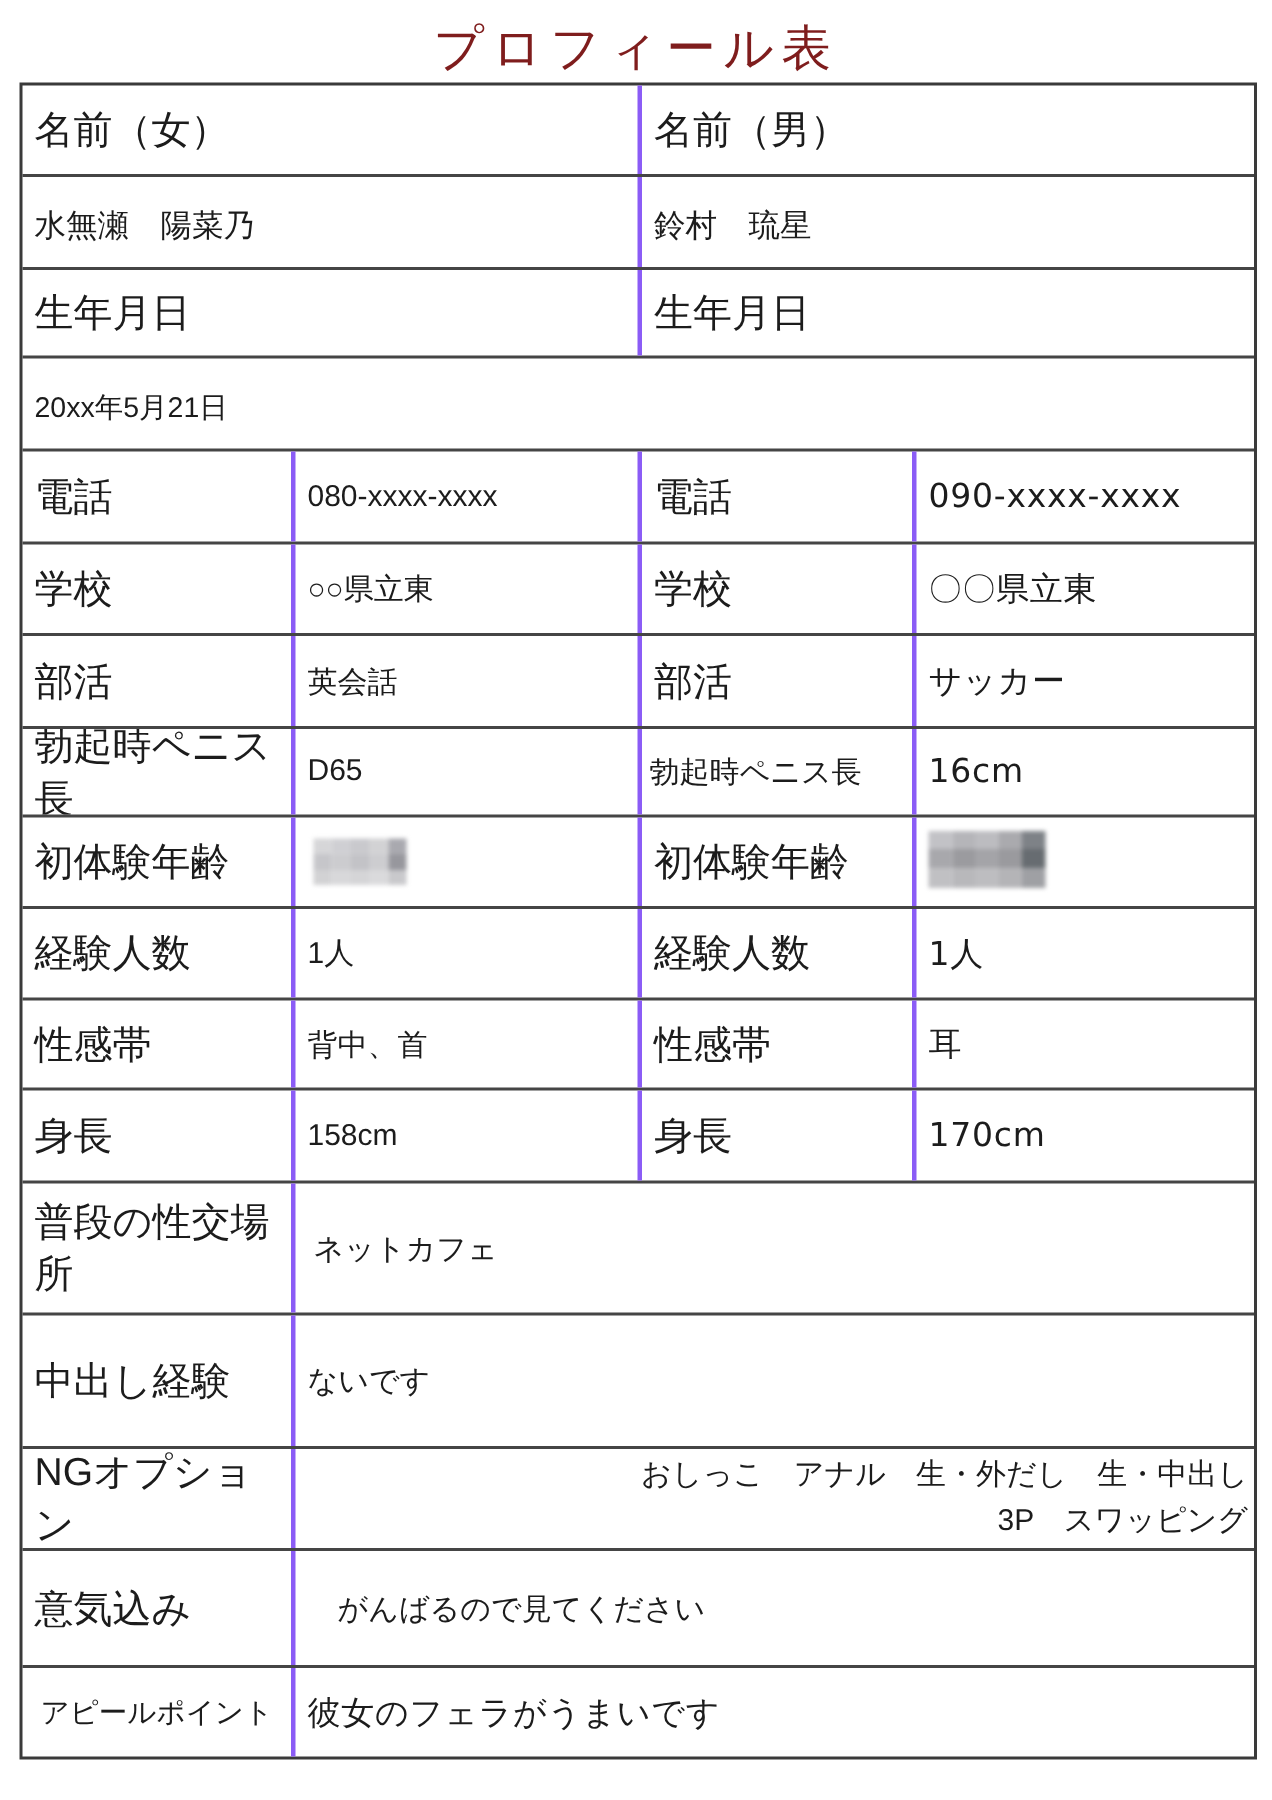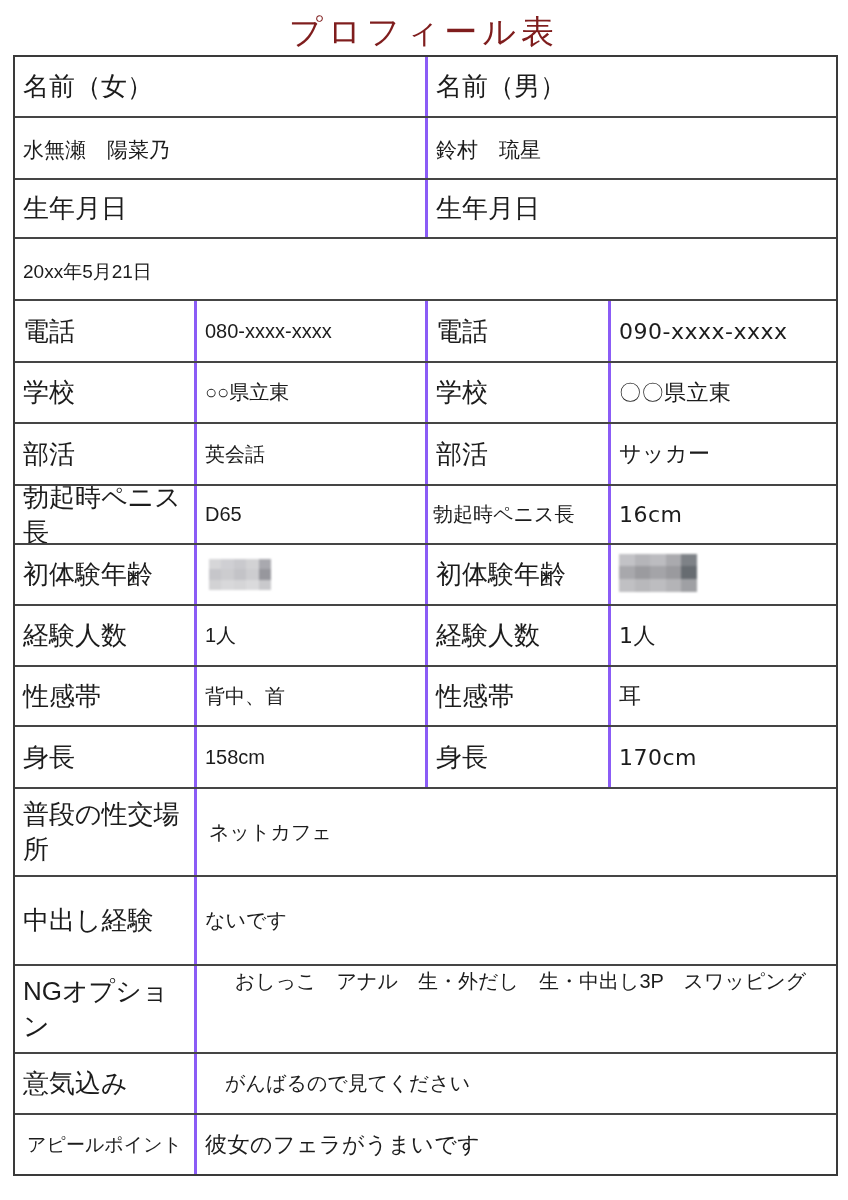--- a/index.html
+++ b/index.html
@@ -53,22 +53,22 @@
   .c2 { width: 231px; }
   .c3 { width: 183px; }
   .c4 { flex: 1; }
   .label { font-size: 26px; }
   .fval { font-size: 20px; font-weight: 400; }
   .mval { font-size: 22px; font-weight: 400; font-family: "DejaVu Sans", sans-serif; letter-spacing: 0.5px; }
   .lowtext { align-items: flex-end; padding-bottom: 14px; }
   .name-text { font-size: 21px; }
   .date-text { font-size: 19px; }
   .multi {
-    flex-direction: row;
-    align-items: flex-start;
+    flex-direction: column;
+    align-items: flex-end;
     justify-content: center;
     line-height: 1.55;
     padding-left: 12px;
   }
   .mosaic {
     display: grid;
     filter: blur(1.3px);
   }
   .mosaic.f { width: 62px; height: 31px; margin-left: 4px; }
   .mosaic.m { width: 78px; height: 38px; margin-top: -4px; }
@@ -196,29 +196,29 @@
     <div class="r" style="height:88px">
       <div class="cell c1 label">普段の性交場所</div>
       <div class="cell c4 fval" style="padding-left:12px">ネットカフェ</div>
     </div>
 
     <div class="r" style="height:89px">
       <div class="cell c1 label">中出し経験</div>
       <div class="cell c4 fval" style="">ないです</div>
     </div>
 
-    <div class="r" style="height:88px">
+    <div class="r" style="height:68px">
       <div class="cell c1 label">NGオプション</div>
       <div class="cell c4 fval multi">
         <div>おしっこ　アナル　生・外だし　生・中出し</div>
         <div>3P　スワッピング</div>
       </div>
     </div>
 
-    <div class="r" style="height:61px">
+    <div class="r" style="height:78px">
       <div class="cell c1 label">意気込み</div>
       <div class="cell c4 fval" style="padding-left:28px">がんばるので見てください</div>
     </div>
 
     <div class="r" style="height:61px">
       <div class="cell c1 label" style="font-size:19px;padding-left:12px">アピールポイント</div>
       <div class="cell c4 mval">彼女のフェラがうまいです</div>
     </div>
 
   </div>

